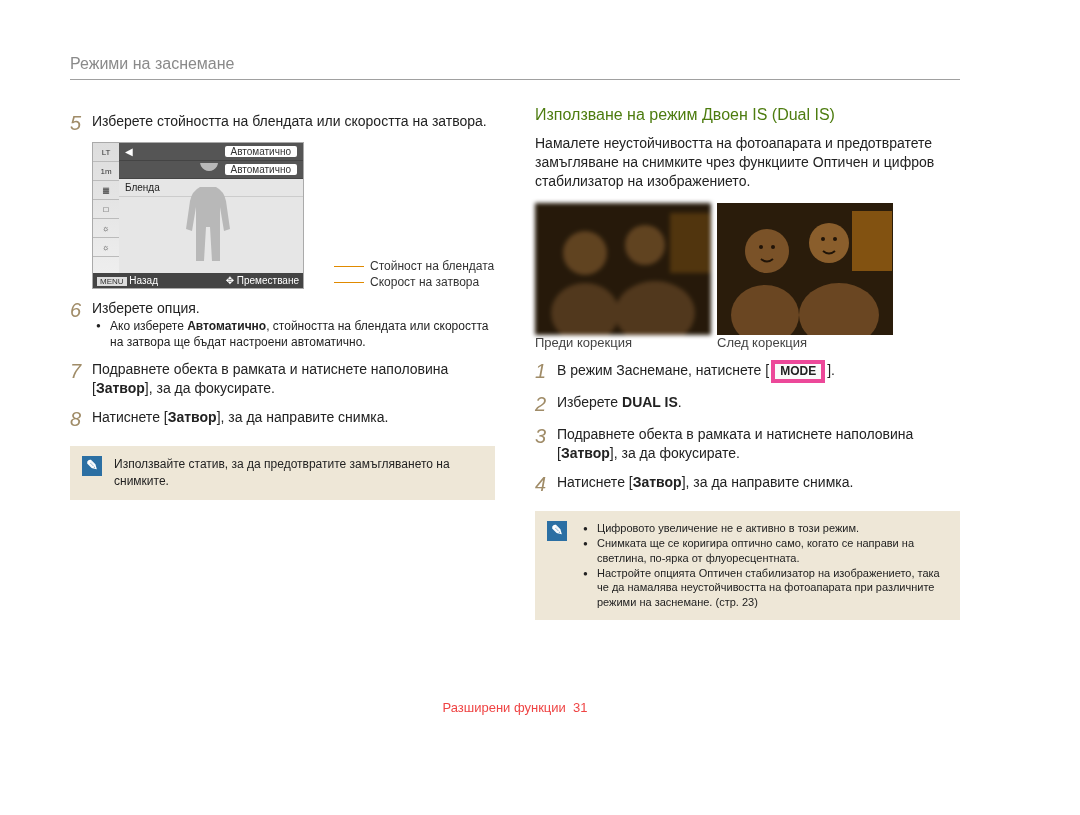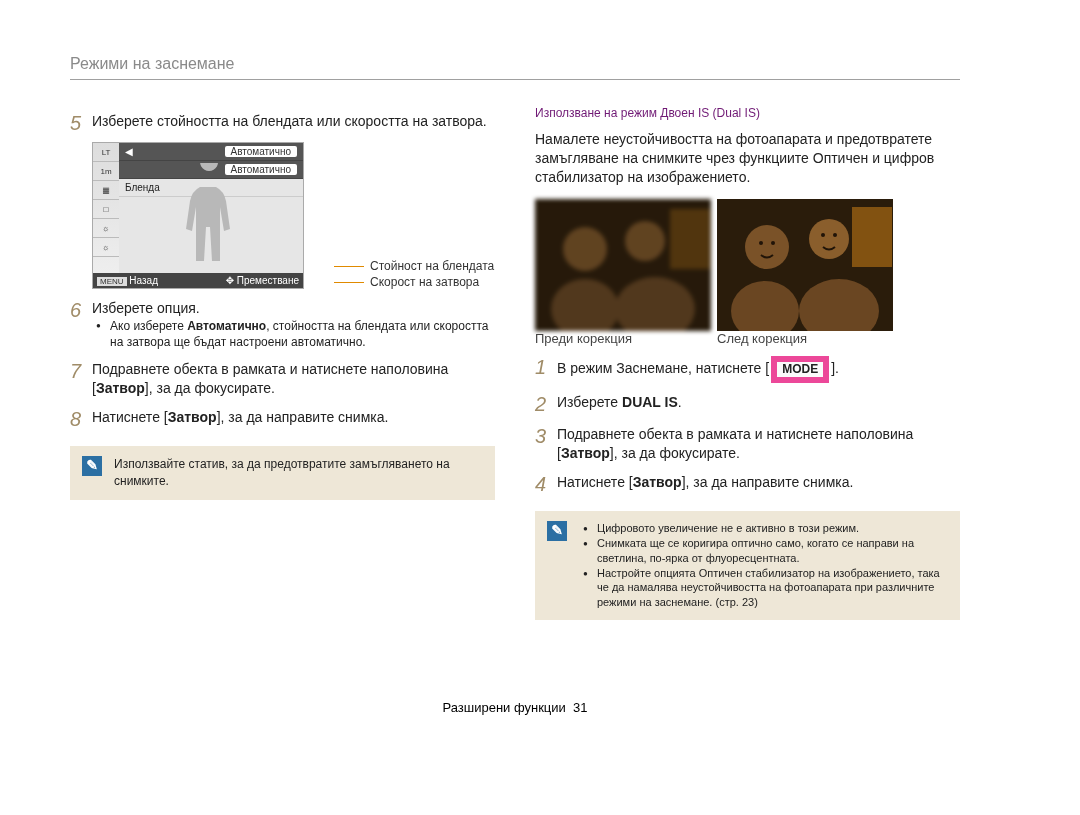--- a/index.html
+++ b/index.html
@@ -24,22 +24,22 @@
     font-size: 16px;
   }
   .columns {
     display: flex;
     gap: 40px;
   }
   .col {
     flex: 1 1 0;
   }
   .section-title {
-    color: #701a75;
-    font-size: 12px;
+    color: #4d7c0f;
+    font-size: 16px;
     margin: 4px 0 10px 0;
   }
   .step {
     display: flex;
     margin: 10px 0 6px 0;
   }
   .step-num {
     width: 22px;
     font-size: 20px;
     color: #a08c68;
@@ -171,25 +171,25 @@
     position:relative;
     overflow:hidden;
   }
   .photo-before { filter: blur(2px) brightness(0.9); }
   .photo svg { width:100%; height:100%; }
   .photo-label { font-size:13px; color:#444; }
   .footer {
     text-align:center;
     margin-top:80px;
     font-size:13px;
-    color:#000000;
+    color:#ef4444;
   }
   .key {
     display:inline-block;
-    border:6px solid #ec4899;
+    border:4px solid #ec4899;
     padding:0 5px;
     margin:0 2px;
     font-size:12px;
     font-weight:bold;
     background:#fafafa;
     line-height:1.3;
   }
 </style>
 </head>
 <body>

